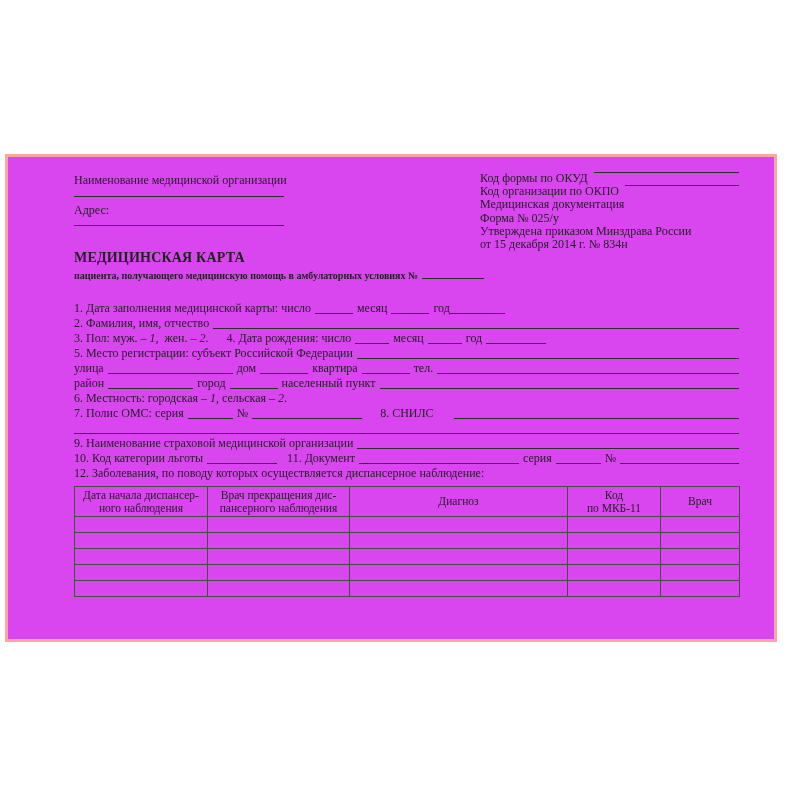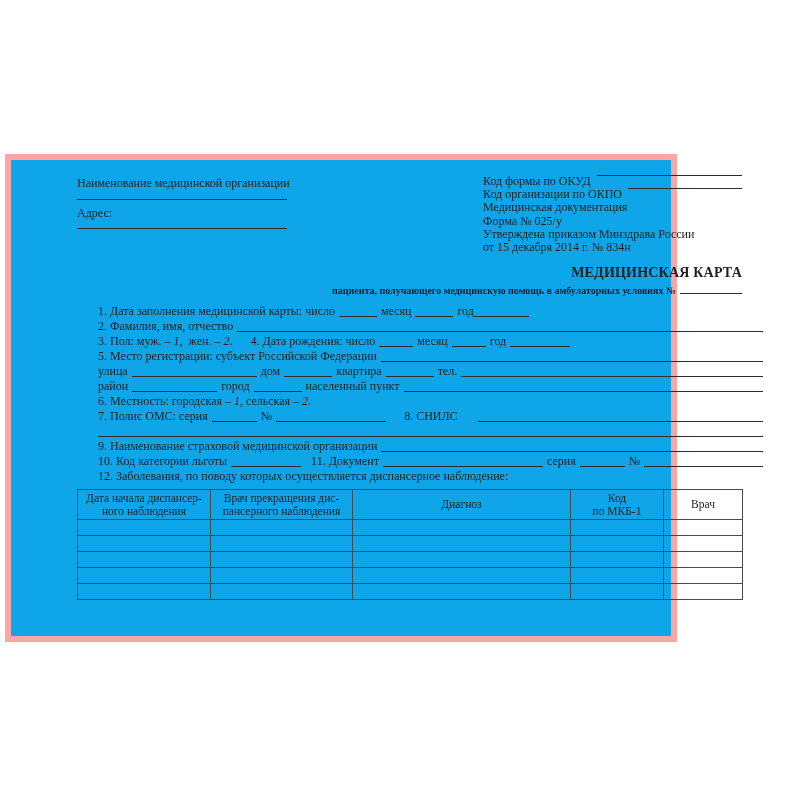--- a/index.html
+++ b/index.html
@@ -1,39 +1,39 @@
 <!DOCTYPE html>
 <html><head>
 <meta charset="utf-8">
 <style>
   html,body{margin:0;padding:0;background:#ffffff;}
   body{width:800px;height:800px;position:relative;font-family:"Liberation Serif","DejaVu Serif",serif;color:#1f1f1f;}
-  .sheet{position:absolute;left:5px;top:154px;width:672px;height:488px;background:#0ea5e9;border:6px solid #fca5a5;box-sizing:border-box;}
+  .sheet{position:absolute;left:5px;top:154px;width:772px;height:488px;background:#d946ef;border:3px solid #fca5a5;box-sizing:border-box;}
 
   
   .org-label{position:absolute;left:66px;top:16px;font-size:12px;line-height:14px;}
   .hline{position:absolute;height:0;border-top:1px solid #2d2d2d;}
   .org-ul{left:66px;top:39px;width:210px;}
   .addr-label{position:absolute;left:66px;top:46px;font-size:12px;line-height:14px;}
   .addr-ul{left:66px;top:68px;width:210px;}
 
   
   .hdr-right{position:absolute;left:472px;top:15px;width:259px;font-size:12px;}
   .hr-line{display:flex;height:13.2px;line-height:13.2px;align-items:flex-start;}
   .hr-line .t{white-space:pre;}
   .hr-line .ulf{flex:1;border-bottom:1px solid #2d2d2d;margin:0 0 1px 6px;}
 
   
-  .title-wrap{position:absolute;left:66px;top:104px;width:665px;text-align:right;}
+  .title-wrap{position:absolute;left:66px;top:92px;width:665px;text-align:left;}
   .title{font-size:14px;font-weight:bold;line-height:17px;letter-spacing:.2px;}
   .subtitle{font-size:10px;font-weight:bold;line-height:16px;margin-top:1px;}
   .ul-inline{display:inline-block;width:62px;height:11px;border-bottom:1px solid #2d2d2d;margin-left:4px;}
 
   
-  .lines{position:absolute;left:66px;top:144px;width:665px;font-size:12px;margin-left:21px;}
+  .lines{position:absolute;left:66px;top:144px;width:665px;font-size:12px;}
   .line{display:flex;height:15px;line-height:15px;align-items:stretch;}
   .line .t{white-space:pre;}
   .i{font-style:italic;}
   .ul{border-bottom:1px solid #2d2d2d;height:13px;margin:0 4px;box-sizing:border-box;}
   .fill{flex:1;margin-right:0;}
   .nofm{margin:0;}
   .w34{width:34px;}.w38{width:38px;}.w45{width:45px;}.w48{width:48px;}
   .w55{width:55px;}.w60{width:60px;}.w70{width:70px;}.w85{width:85px;}
   .w110{width:110px;}.w125{width:125px;}.w160{width:160px;}
   .ml18{margin-left:18px;}.ml6{margin-left:6px;}.ml14{margin-left:14px;}.ml20{margin-left:20px;}
@@ -191,21 +191,21 @@
           <col style="width:79px">
       </colgroup>
       <thead>
         <tr>
           <th>Дата начала диспансер-
 ного наблюдения</th>
           <th>Врач прекращения дис-
 пансерного наблюдения</th>
           <th>Диагноз</th>
           <th>Код
-по МКБ-1</th>
+по МКБ-11</th>
           <th>Врач</th>
         </tr>
       </thead>
       <tbody>
           <tr>
             <td></td>
             <td></td>
             <td></td>
             <td></td>
             <td></td>

